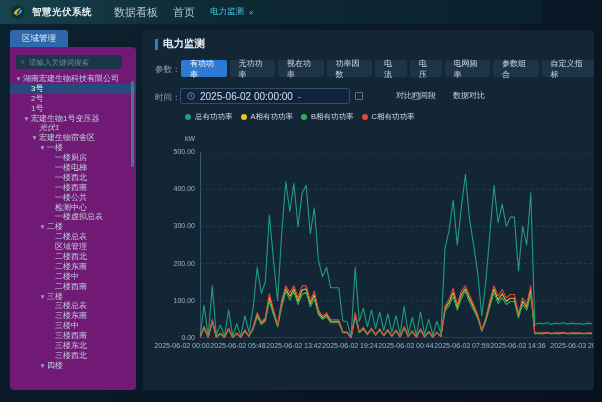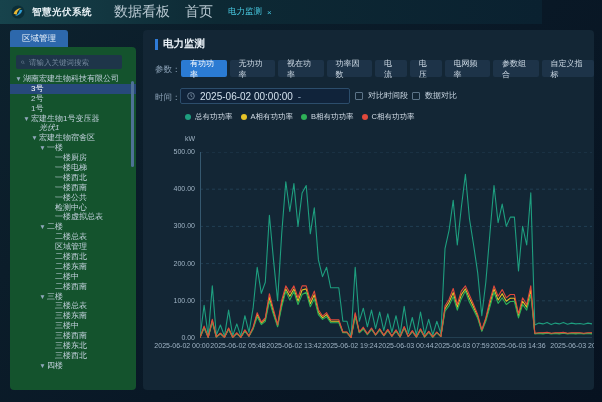--- a/index.html
+++ b/index.html
@@ -9,30 +9,30 @@
     background:linear-gradient(135deg,#0d222e 0%,#091826 55%,#071220 100%);
     position:relative; color:#cfd9e2;
   }
   
   .navbar { position:absolute; left:0; top:0; width:542px; height:24px;
     background:linear-gradient(90deg,#17434c 0%,#0d2934 40%,#0a2130 100%);
     display:flex; align-items:center; }
   .logo { width:14px; height:14px; margin-left:11px; flex:0 0 auto; }
   .brand { margin-left:7px; font-size:9.5px; font-weight:bold; color:#e8f1f5; letter-spacing:.5px; }
   .nav-menu { display:flex; margin-left:22px; gap:15px; }
-  .nav-item { font-size:14px; color:#b7c7d0; cursor:pointer; }
+  .nav-item { font-size:11px; color:#b7c7d0; cursor:pointer; }
   .nav-tab-active { display:flex; align-items:center; gap:5px; margin-left:15px; color:#47c6de; font-size:8.5px; cursor:pointer; }
   .nav-close { font-size:8px; color:#47c6de; }
   
   .sidebar { position:absolute; left:10px; top:30px; width:126px; height:360px; }
   .side-tab { position:absolute; left:0; top:0; width:58px; height:17px; background:#2d68ac;
     color:#eaf2fa; font-size:8.5px; display:flex; align-items:center; justify-content:center;
     border-radius:3px 3px 0 0; }
   .side-body { position:absolute; left:0; top:17px; width:126px; height:343px;
-    background:#14532d; border-radius:0 4px 4px 4px; overflow:hidden; }
+    background:#701a75; border-radius:0 4px 4px 4px; overflow:hidden; }
   .search-box { position:absolute; left:6px; top:8px; width:106px; height:14px;
     background:#1e3549; border-radius:2px; display:flex; align-items:center; padding:0 5px; gap:4px; }
   .search-box input { background:transparent; border:none; outline:none; width:88px;
     font-size:7.5px; color:#aebfce; font-family:inherit; }
   .search-box input::placeholder { color:#73879c; }
   .tree { position:absolute; left:0; top:27px; width:126px; }
   .tree-row { position:relative; height:9.9px; line-height:9.9px; font-size:8px; color:#c3d1dd;
     white-space:nowrap; cursor:pointer; }
   .tree-row.selected { background:#27497b; color:#ffffff; }
   .caret { display:inline-block; width:9px; font-size:6.5px; color:#93a9bd; text-align:center; }
@@ -47,21 +47,21 @@
   .params { position:absolute; left:38px; top:30px; display:flex; gap:3px; }
   .param-btn { height:17px; padding:8px 9px; font-size:8px; color:#cdd9e4; background:#1d3348;
     border-radius:2px; display:flex; align-items:center; cursor:pointer; }
   .param-btn.active { background:#2b7bd3; color:#ffffff; }
   .time-box { position:absolute; left:37px; top:58px; width:170px; height:16px;
     border:1px solid #2c4d6b; background:#10233a; border-radius:2px;
     display:flex; align-items:center; padding:0 6px; gap:5px; font-size:10px; color:#d2e0ec; }
   .time-sep { color:#8ba1b6; }
   .checkbox-group { position:absolute; top:60px; display:flex; align-items:center; gap:5px; cursor:pointer; }
   .cb { width:8px; height:8px; border:1px solid #5c7488; border-radius:1px; background:transparent; }
-  .cb-label { font-size:8px; color:#c9d6e2; }
+  .cb-label { font-size:8px; color:#c9d6e2;margin-left:28px; }
   
   .legend { position:absolute; left:42px; top:82px; display:flex; gap:8px; align-items:center; }
   .legend-item { display:flex; align-items:center; gap:4px; cursor:pointer; }
   .legend-dot { width:6px; height:6px; border-radius:50%; }
   .legend-label { font-size:7.5px; color:#d3dde7; }
   
   .kw-unit { position:absolute; left:0; top:105px; width:52px; text-align:right; font-size:7px; color:#9fb3c4; }
   .y-tick { position:absolute; left:0; width:52px; text-align:right; font-size:7px; color:#9fb3c4; }
   .plot { position:absolute; left:57px; top:122px; width:392px; height:186px; }
   .x-ticks { position:absolute; left:57px; top:312px; width:392px; height:10px; }

